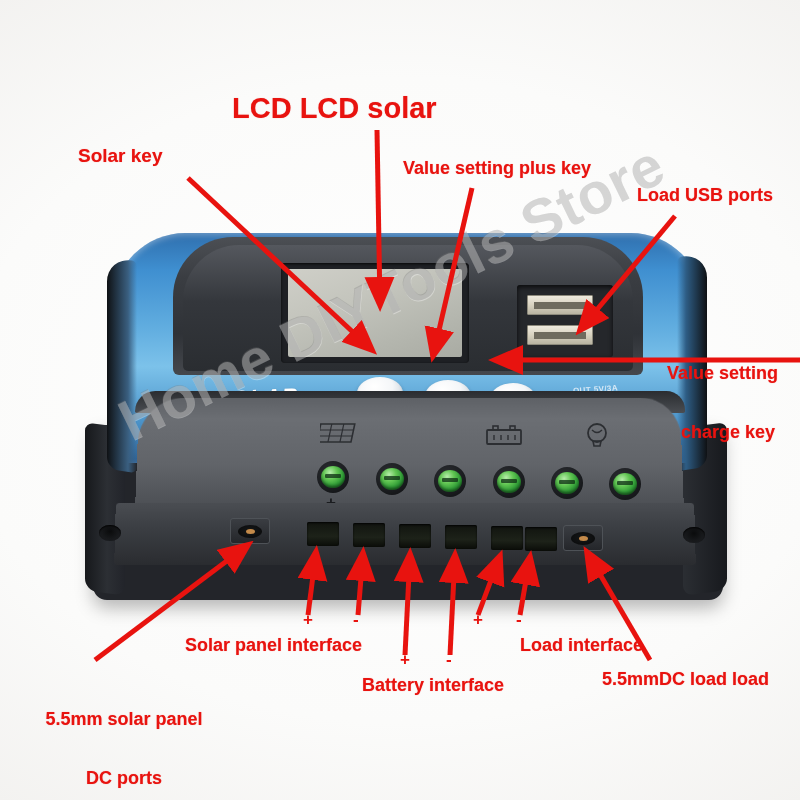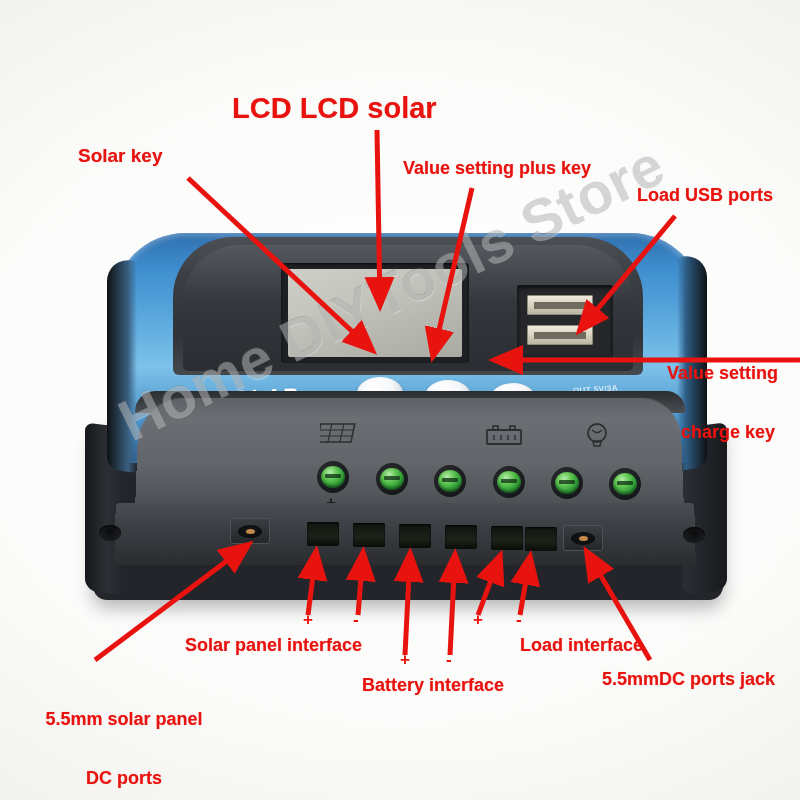--- a/index.html
+++ b/index.html
@@ -473,21 +473,21 @@
     <div>Value setting</div>
     <div style="padding-left:14px">charge key</div>
   </div>
   <div class="anno a-5mmsolar">
     <div>5.5mm solar panel</div>
     <div>DC ports</div>
   </div>
   <div class="anno a-solarif">Solar panel interface</div>
   <div class="anno a-battif">Battery interface</div>
   <div class="anno a-loadif">Load interface</div>
-  <div class="anno a-5mmload">5.5mmDC ports jack</div>
+  <div class="anno a-5mmload">5.5mmDC load load</div>
 
   <span class="tick" style="left:303px; top:610px;">+</span>
   <span class="tick" style="left:353px; top:610px;">-</span>
   <span class="tick" style="left:400px; top:650px;">+</span>
   <span class="tick" style="left:446px; top:650px;">-</span>
   <span class="tick" style="left:473px; top:610px;">+</span>
   <span class="tick" style="left:516px; top:610px;">-</span>
 
 </div>
 

